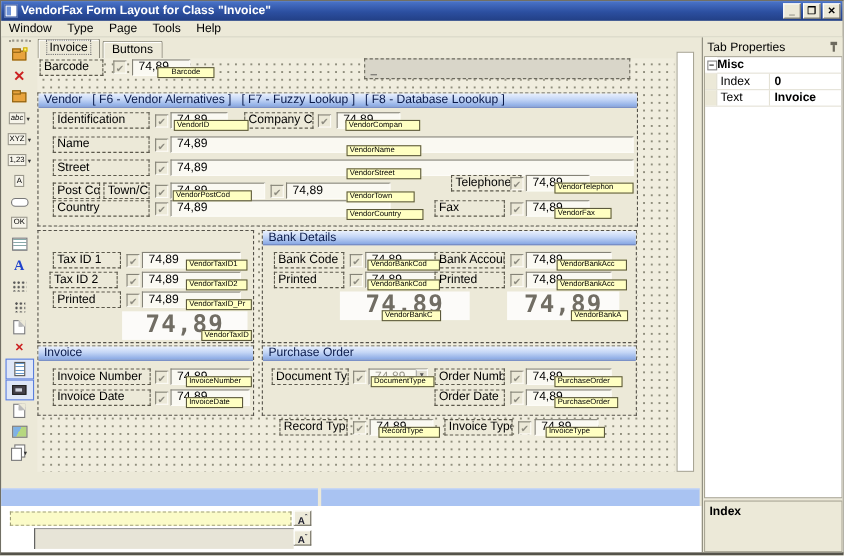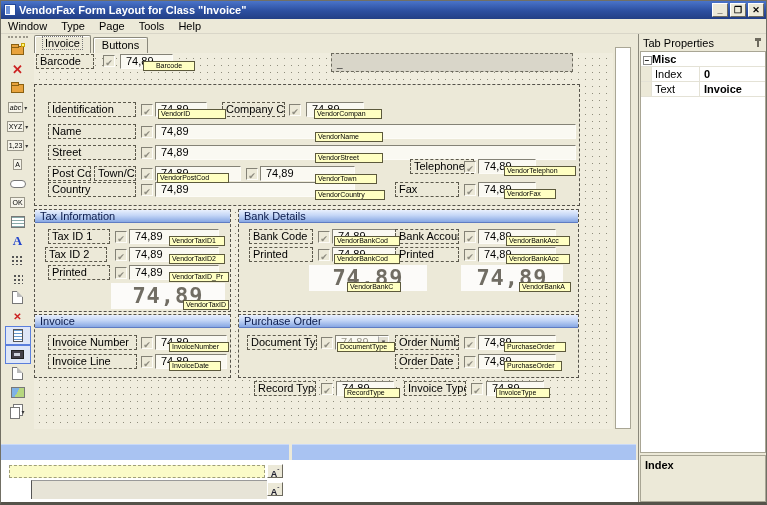--- a/index.html
+++ b/index.html
@@ -222,20 +222,26 @@
 
     <div class="lbl" style="left:2px;top:1px;width:58px">Barcode</div>
     <div class="chk" style="left:69px;top:2px"><span>✔</span></div>
     <div class="fld" style="left:86px;top:1px;width:53px">74,89</div>
     <div class="tag" style="left:109px;top:8px;width:52px;text-align:center">Barcode</div>
     <div class="graybox" style="left:297px;top:0;width:242px;height:19px">
       <span class="dash">_</span>
     </div>
 
     <div class="group" style="left:0;top:31px;width:546px;height:122px">
+      <div class="ghead">
+        <span>Vendor</span>
+        <span>[ F6 - Vendor Alernatives ]</span>
+        <span>[ F7 - Fuzzy Lookup ]</span>
+        <span>[ F8 - Database Loookup ]</span>
+      </div>
       <div class="lbl" style="left:13px;top:17px;width:88px">Identification</div>
       <div class="chk" style="left:106px;top:19px"><span>✔</span></div>
       <div class="fld" style="left:120px;top:17px;width:52px">74,89</div>
       <div class="tag" style="left:123px;top:24px;width:68px">VendorID</div>
       <div class="lbl" style="left:187px;top:17px;width:63px">Company Code</div>
       <div class="chk" style="left:254px;top:19px"><span>✔</span></div>
       <div class="fld" style="left:271px;top:17px;width:58px">74,89</div>
       <div class="tag" style="left:279px;top:24px;width:68px">VendorCompan</div>
 
       <div class="lbl" style="left:13px;top:39px;width:88px">Name</div>
@@ -267,23 +273,20 @@
       <div class="fld" style="left:120px;top:97px;width:200px">74,89</div>
       <div class="tag" style="left:280px;top:105px;width:70px">VendorCountry</div>
 
       <div class="lbl" style="left:360px;top:97px;width:64px">Fax</div>
       <div class="chk" style="left:429px;top:99px"><span>✔</span></div>
       <div class="fld" style="left:443px;top:97px;width:58px">74,89</div>
       <div class="tag" style="left:469px;top:104px;width:52px">VendorFax</div>
     </div>
 
     <div class="group" style="left:0;top:156px;width:197px;height:103px">
-      <div class="ghead">
-          <span>Tax Information</span>
-        </div>
       <div class="lbl" style="left:13px;top:19px;width:62px">Tax ID 1</div>
       <div class="chk" style="left:80px;top:21px"><span>✔</span></div>
       <div class="fld" style="left:94px;top:19px;width:90px">74,89</div>
       <div class="tag" style="left:134px;top:26px;width:56px">VendorTaxID1</div>
       <div class="lbl" style="left:10px;top:37px;width:62px">Tax ID 2</div>
       <div class="chk" style="left:80px;top:39px"><span>✔</span></div>
       <div class="fld" style="left:94px;top:37px;width:90px">74,89</div>
       <div class="tag" style="left:134px;top:44px;width:56px">VendorTaxID2</div>
       <div class="lbl" style="left:13px;top:55px;width:62px">Printed</div>
       <div class="chk" style="left:80px;top:57px"><span>✔</span></div>
@@ -321,21 +324,21 @@
     </div>
 
     <div class="group" style="left:0;top:261px;width:197px;height:64px">
       <div class="ghead">
           <span>Invoice</span>
         </div>
       <div class="lbl" style="left:13px;top:20px;width:89px">Invoice Number</div>
       <div class="chk" style="left:106px;top:22px"><span>✔</span></div>
       <div class="fld" style="left:120px;top:20px;width:72px">74,89</div>
       <div class="tag" style="left:134px;top:27px;width:60px">InvoiceNumber</div>
-      <div class="lbl" style="left:13px;top:39px;width:89px">Invoice Line</div>
+      <div class="lbl" style="left:13px;top:39px;width:89px">Invoice Date</div>
       <div class="chk" style="left:106px;top:41px"><span>✔</span></div>
       <div class="fld" style="left:120px;top:39px;width:72px">74,89</div>
       <div class="tag" style="left:134px;top:46px;width:52px">InvoiceDate</div>
     </div>
 
     <div class="group" style="left:204px;top:261px;width:341px;height:64px">
       <div class="ghead">
           <span>Purchase Order</span>
         </div>
       <div class="lbl" style="left:8px;top:20px;width:70px">Document Type</div>

